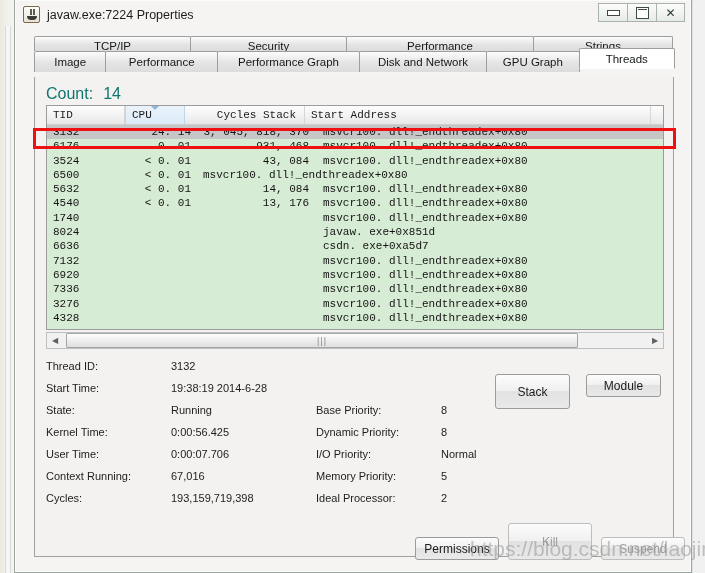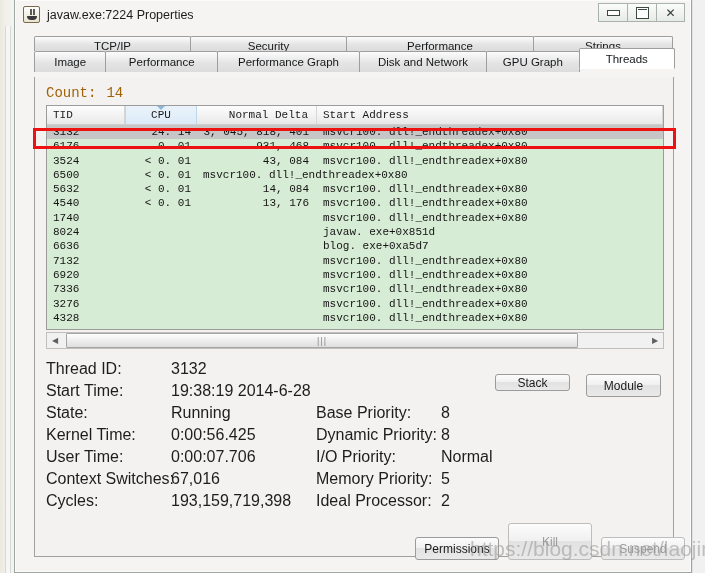--- a/index.html
+++ b/index.html
@@ -110,21 +110,21 @@
   
   .panel {
     position: absolute; left: 19px; top: 77px; width: 640px; height: 480px;
     background: #f3f2f0;
     border: 1px solid #a0a0a0;
     border-top: none;
   }
 
   .count-line {
     position: absolute; left: 11px; top: 8px;
-    font-size: 14px; color: #a16207; font-family: Liberation Mono, monospace;
+    font-size: 16px; color: #0f766e;
   }
   .count-line .cv { margin-left: 10px; }
 
   
   .listbox {
     position: absolute; left: 11px; top: 28px; width: 618px; height: 225px;
     background: #d7ecd4;
     border: 1px solid #9c9c9c;
   }
   .lhead {
@@ -143,21 +143,21 @@
     background: linear-gradient(#eaf3fb,#dcebf8);
     border-left: 1px solid #bcd6ea; border-right: 1px solid #bcd6ea;
   }
   .lh.sorted .arrow {
     position: absolute; left: 50%; top: 0px; margin-left: -4px;
     width: 0; height: 0;
     border-left: 4px solid transparent; border-right: 4px solid transparent;
     border-top: 4px solid #8fb8d8;
   }
   .lh.c-tid   { width: 78px; }
-  .lh.c-cpu   { width: 72px; text-align: center; }
+  .lh.c-cpu   { width: 60px; text-align: left; }
   .lh.c-cyc   { width: 120px; text-align: right; padding-right: 8px;}
   .lh.c-addr  { width: 346px; }
 
   .lrow {
     display: flex; height: 14.3px;
     font-family: "Liberation Mono", "DejaVu Sans Mono", monospace;
     font-size: 11px; color: #141414; line-height: 14px;
   }
   .lrow.sel { background: #c6c6c6; }
   .lc { padding: 0 6px; white-space: nowrap; overflow: hidden; }
@@ -182,38 +182,38 @@
     position: absolute; left: 3px; top: 0px; width: 512px; height: 15px;
     background: linear-gradient(#fdfdfd,#eeeeee 50%,#dedede);
     border: 1px solid #a6a6a6; border-radius: 1px;
     display: flex; align-items: center; justify-content: center;
   }
   .sb-grip { font-size: 9px; color: #8a8a8a; letter-spacing: 1px; }
 
   
   .details {
     position: absolute; left: 11px; top: 283px; width: 618px; height: 155px;
-    font-size: 16px; color: #1d1d1d;
+    font-size: 11px; color: #1d1d1d;
   }
   .drow { position: relative; height: 22px; }
   .dlabel { position: absolute; left: 0; }
   .dval   { position: absolute; left: 125px; }
   .dlabel2{ position: absolute; left: 270px; }
   .dval2  { position: absolute; left: 395px; }
 
   
   .btn {
     background: linear-gradient(#fcfcfc,#f0f0f0 48%,#e2e2e2 50%,#e9e9e9);
     border: 1px solid #9b9b9b; border-radius: 3px;
     font-size: 12px; color: #1b1b1b;
     display: flex; align-items: center; justify-content: center;
     font-family: "Liberation Sans", sans-serif;
   }
   .btn.dim { color: #9b9b9b; border-color: #bdbdbd; }
-  .btn-stack  { position: absolute; left: 480px; top: 374px; width: 75px; height: 17px; }
+  .btn-stack  { position: absolute; left: 480px; top: 374px; width: 75px; height: 35px; }
   .btn-module { position: absolute; left: 571px; top: 374px; width: 75px; height: 23px; }
   .btn-perm   { position: absolute; left: 400px; top: 537px; width: 84px; height: 23px; }
   .btn-kill   { position: absolute; left: 493px; top: 523px; width: 84px; height: 37px; }
   .btn-susp   { position: absolute; left: 586px; top: 537px; width: 84px; height: 23px; }
 
   
   .redbox {
     position: absolute; left: 33px; top: 128px;
     width: 643px; height: 21px;
     border: 3px solid #ee1111;
@@ -293,28 +293,28 @@
         <span>Count:</span><span class="cv">14</span>
       </div>
 
       <div class="listbox">
         <div class="lhead">
           <div class="lh c-tid">TID</div>
           <div class="lh c-cpu sorted">
             <span class="arrow"></span>
             <span>CPU</span>
           </div>
-          <div class="lh c-cyc">Normal Delta</div>
+          <div class="lh c-cyc">Cycles Stack</div>
           <div class="lh c-addr">Start Address</div>
         </div>
         <div id="rows">
             <div class="lrow sel">
               <div class="lc c-tid">3132</div>
               <div class="lc c-cpu">24. 14</div>
-              <div class="lc c-cyc">3, 045, 818, 401</div>
+              <div class="lc c-cyc">3, 045, 818, 370</div>
               <div class="lc c-addr">msvcr100. dll!_endthreadex+0x80</div>
             </div>
             <div class="lrow">
               <div class="lc c-tid">6176</div>
               <div class="lc c-cpu">0. 01</div>
               <div class="lc c-cyc">931, 468</div>
               <div class="lc c-addr">msvcr100. dll!_endthreadex+0x80</div>
             </div>
             <div class="lrow">
               <div class="lc c-tid">3524</div>
@@ -348,21 +348,21 @@
             <div class="lrow">
               <div class="lc c-tid">8024</div>
               <div class="lc c-cpu"></div>
               <div class="lc c-cyc"></div>
               <div class="lc c-addr">javaw. exe+0x851d</div>
             </div>
             <div class="lrow">
               <div class="lc c-tid">6636</div>
               <div class="lc c-cpu"></div>
               <div class="lc c-cyc"></div>
-              <div class="lc c-addr">blog. exe+0xa5d7</div>
+              <div class="lc c-addr">csdn. exe+0xa5d7</div>
             </div>
             <div class="lrow">
               <div class="lc c-tid">7132</div>
               <div class="lc c-cpu"></div>
               <div class="lc c-cyc"></div>
               <div class="lc c-addr">msvcr100. dll!_endthreadex+0x80</div>
             </div>
             <div class="lrow">
               <div class="lc c-tid">6920</div>
               <div class="lc c-cpu"></div>
@@ -421,21 +421,21 @@
           <span class="dlabel2">Dynamic Priority:</span>
           <span class="dval2">8</span>
         </div>
         <div class="drow">
           <span class="dlabel">User Time:</span>
           <span class="dval">0:00:07.706</span>
           <span class="dlabel2">I/O Priority:</span>
           <span class="dval2">Normal</span>
         </div>
         <div class="drow">
-          <span class="dlabel">Context Switches:</span>
+          <span class="dlabel">Context Running:</span>
           <span class="dval">67,016</span>
           <span class="dlabel2">Memory Priority:</span>
           <span class="dval2">5</span>
         </div>
         <div class="drow">
           <span class="dlabel">Cycles:</span>
           <span class="dval">193,159,719,398</span>
           <span class="dlabel2">Ideal Processor:</span>
           <span class="dval2">2</span>
         </div>

